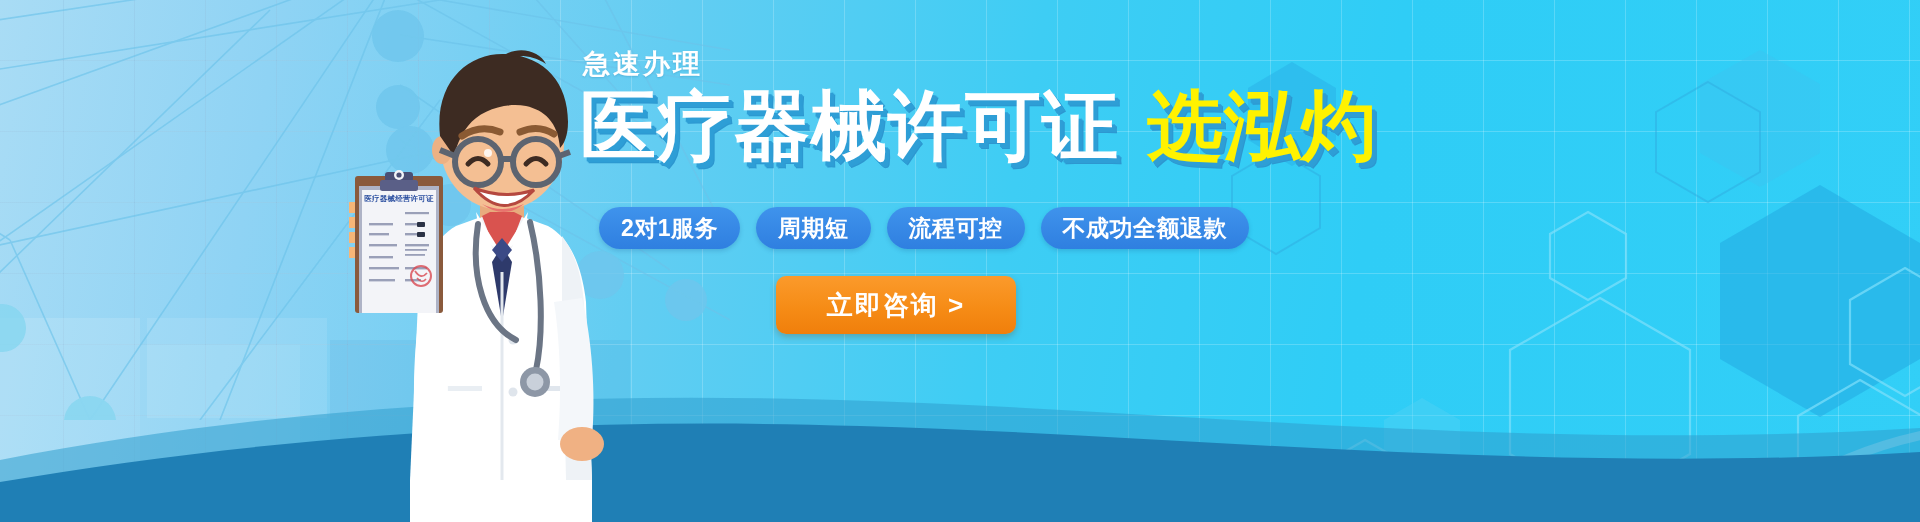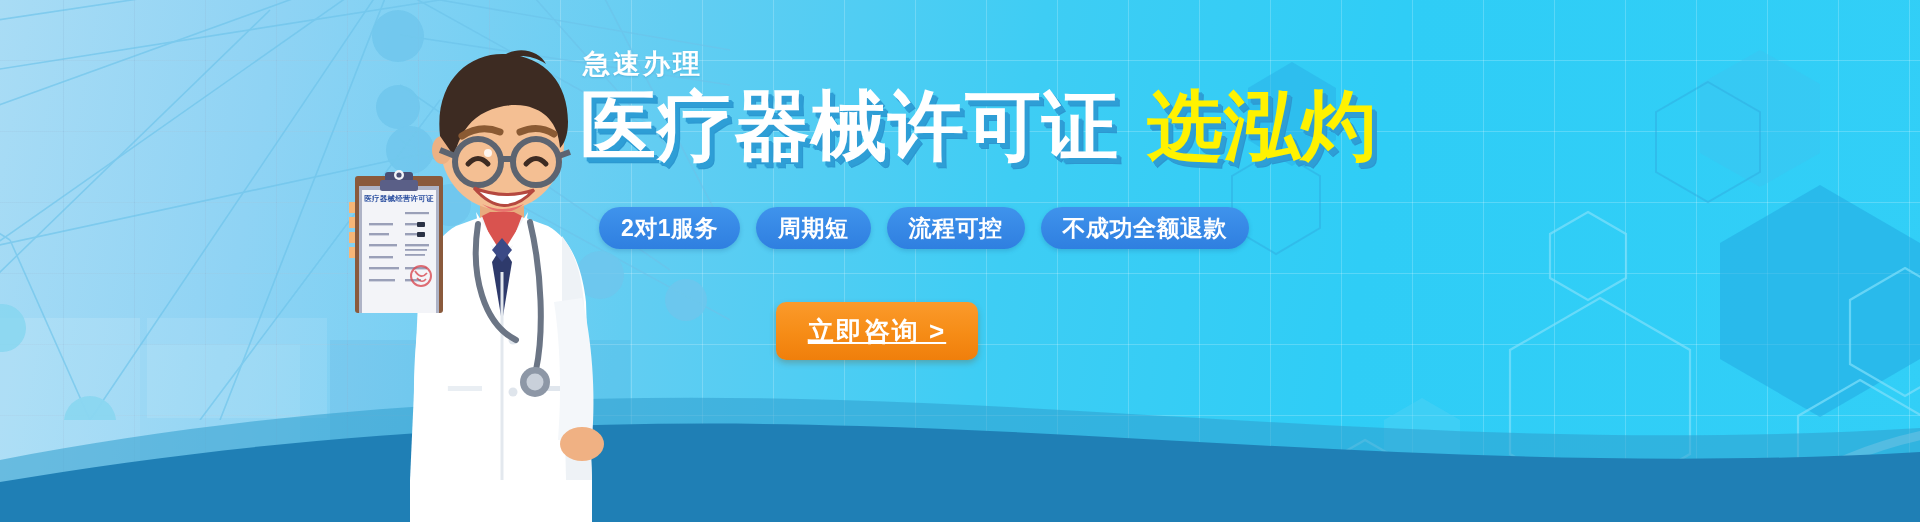--- a/index.html
+++ b/index.html
@@ -99,28 +99,28 @@
     height:42px;padding:0 22px;
     display:flex;align-items:center;justify-content:center;
     border-radius:21px;
     background:linear-gradient(180deg,#3f93ec 0%,#2f7fe0 100%);
     box-shadow:0 2px 4px rgba(30,90,150,.25);
     color:#ffffff;font-size:23px;font-weight:bold;
     letter-spacing:.5px;white-space:nowrap;
   }
 
   .cta{
-    position:absolute;left:193px;top:302px;
-    width:202px;height:58px;
+    position:absolute;left:193px;top:276px;
+    width:240px;height:58px;
     display:flex;align-items:center;justify-content:center;
     border-radius:10px;
     background:linear-gradient(180deg,#fb9a2b 0%,#f68c16 55%,#f07f0b 100%);
     box-shadow:0 3px 6px rgba(120,60,0,.28);
     color:#ffffff;font-size:26px;font-weight:bold;letter-spacing:2px;
-    cursor:pointer;border:none;font-family:inherit;text-decoration:underline;
+    cursor:pointer;border:none;font-family:inherit;
   }
 </style>
 </head>
 <body>
 
 <div id="banner">
 
   <div class="layer grid"></div>
   <div class="layer grid-dark"></div>
 

